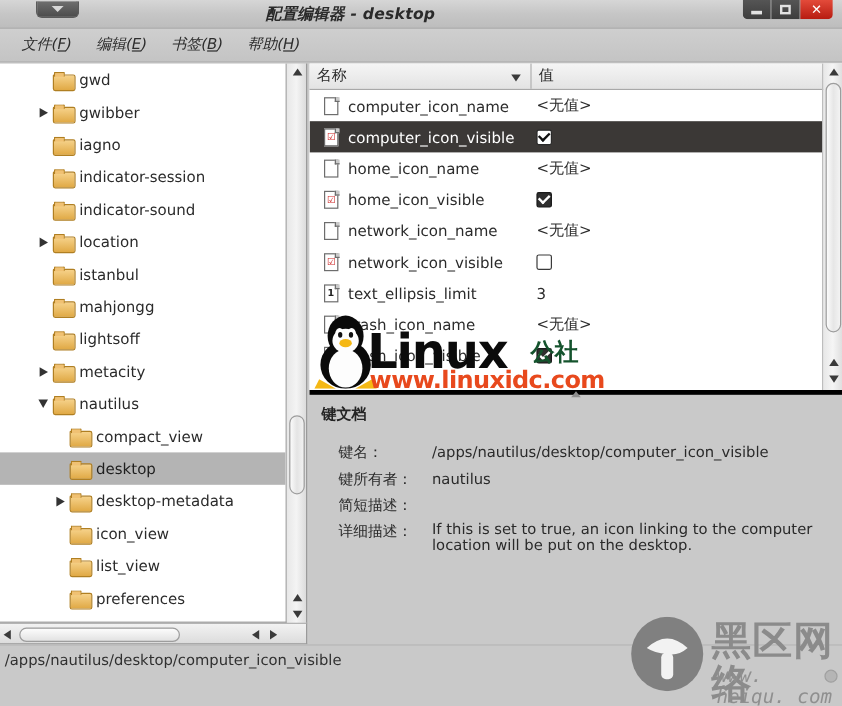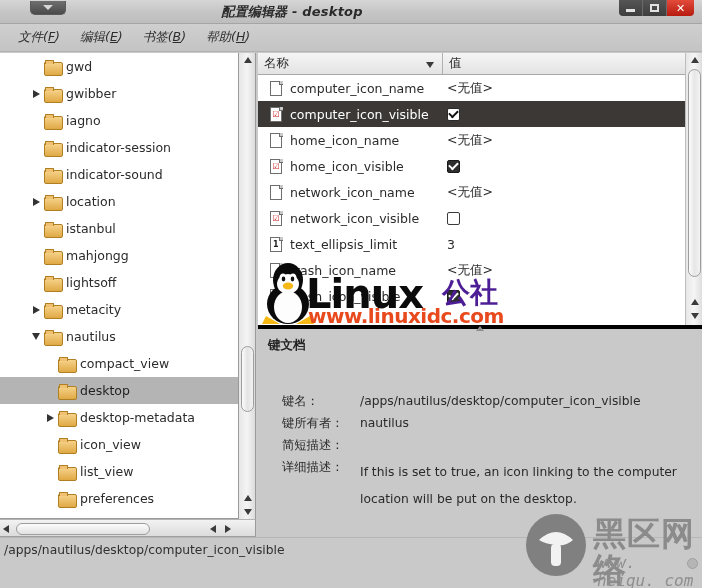--- a/index.html
+++ b/index.html
@@ -184,44 +184,44 @@
   .docpane{
     position:absolute;left:258px;top:325px;width:444px;height:212px;background:#c9c9c9;
     border-top:4px solid #000000;
   }
   .grip{
     position:absolute;left:50%;top:-5px;margin-left:-6px;width:12px;height:8px;
     display:flex;align-items:center;justify-content:center;
   }
   .grip:after{content:"";width:0;height:0;border-left:4px solid transparent;border-right:4px solid transparent;border-bottom:5px solid #8e8e8e;}
   .doc-title{position:absolute;left:10px;top:8px;font-size:12.5px;font-weight:bold;color:#242424;}
-  .doc-rows{position:absolute;left:24px;top:40px;width:410px;margin-top:24px;}
+  .doc-rows{position:absolute;left:24px;top:40px;width:410px;}
   .drow{display:flex;margin-bottom:5px;font-size:12.3px;color:#2a2a2a;line-height:17px;}
   .dlabel{width:78px;flex:0 0 78px;}
   .dval{flex:1;}
-  .dval.multi{line-height:27px;}
+  .dval.multi{line-height:13px;}
 
   
   .statusbar{
     position:absolute;left:0;top:537px;width:702px;height:51px;
     background:#c9c9c9;border-top:1px solid #b6b6b6;
   }
   .status-text{position:absolute;left:4px;top:5px;font-size:12.3px;color:#303030;}
 
   
   .wm-linux{
     position:absolute;left:260px;top:252px;width:300px;height:72px;pointer-events:none;
   }
   .wm-linux .tux{position:absolute;left:0;top:10px;width:56px;height:62px;}
   .wm-linux .word{
     position:absolute;left:46px;top:22px;font-size:40px;font-weight:bold;color:#0b0b0b;
     font-family:"DejaVu Sans","Liberation Sans",sans-serif;letter-spacing:-1px;line-height:40px;
   }
   .wm-linux .cn{
-    position:absolute;left:182px;top:26px;font-size:28px;font-weight:bold;color:#4c1d95;line-height:30px;
+    position:absolute;left:182px;top:26px;font-size:20px;font-weight:bold;color:#14532d;line-height:30px;
   }
   .wm-linux .url{
     position:absolute;left:48px;top:54px;font-size:20px;font-weight:bold;color:#e8491d;
     letter-spacing:-0.5px;line-height:20px;
   }
   .wm-heiqu{
     position:absolute;left:525px;top:512px;width:175px;height:70px;pointer-events:none;
   }
   .wm-heiqu .mush{position:absolute;left:0;top:2px;width:62px;height:62px;}
   .wm-heiqu .hq-cn{

